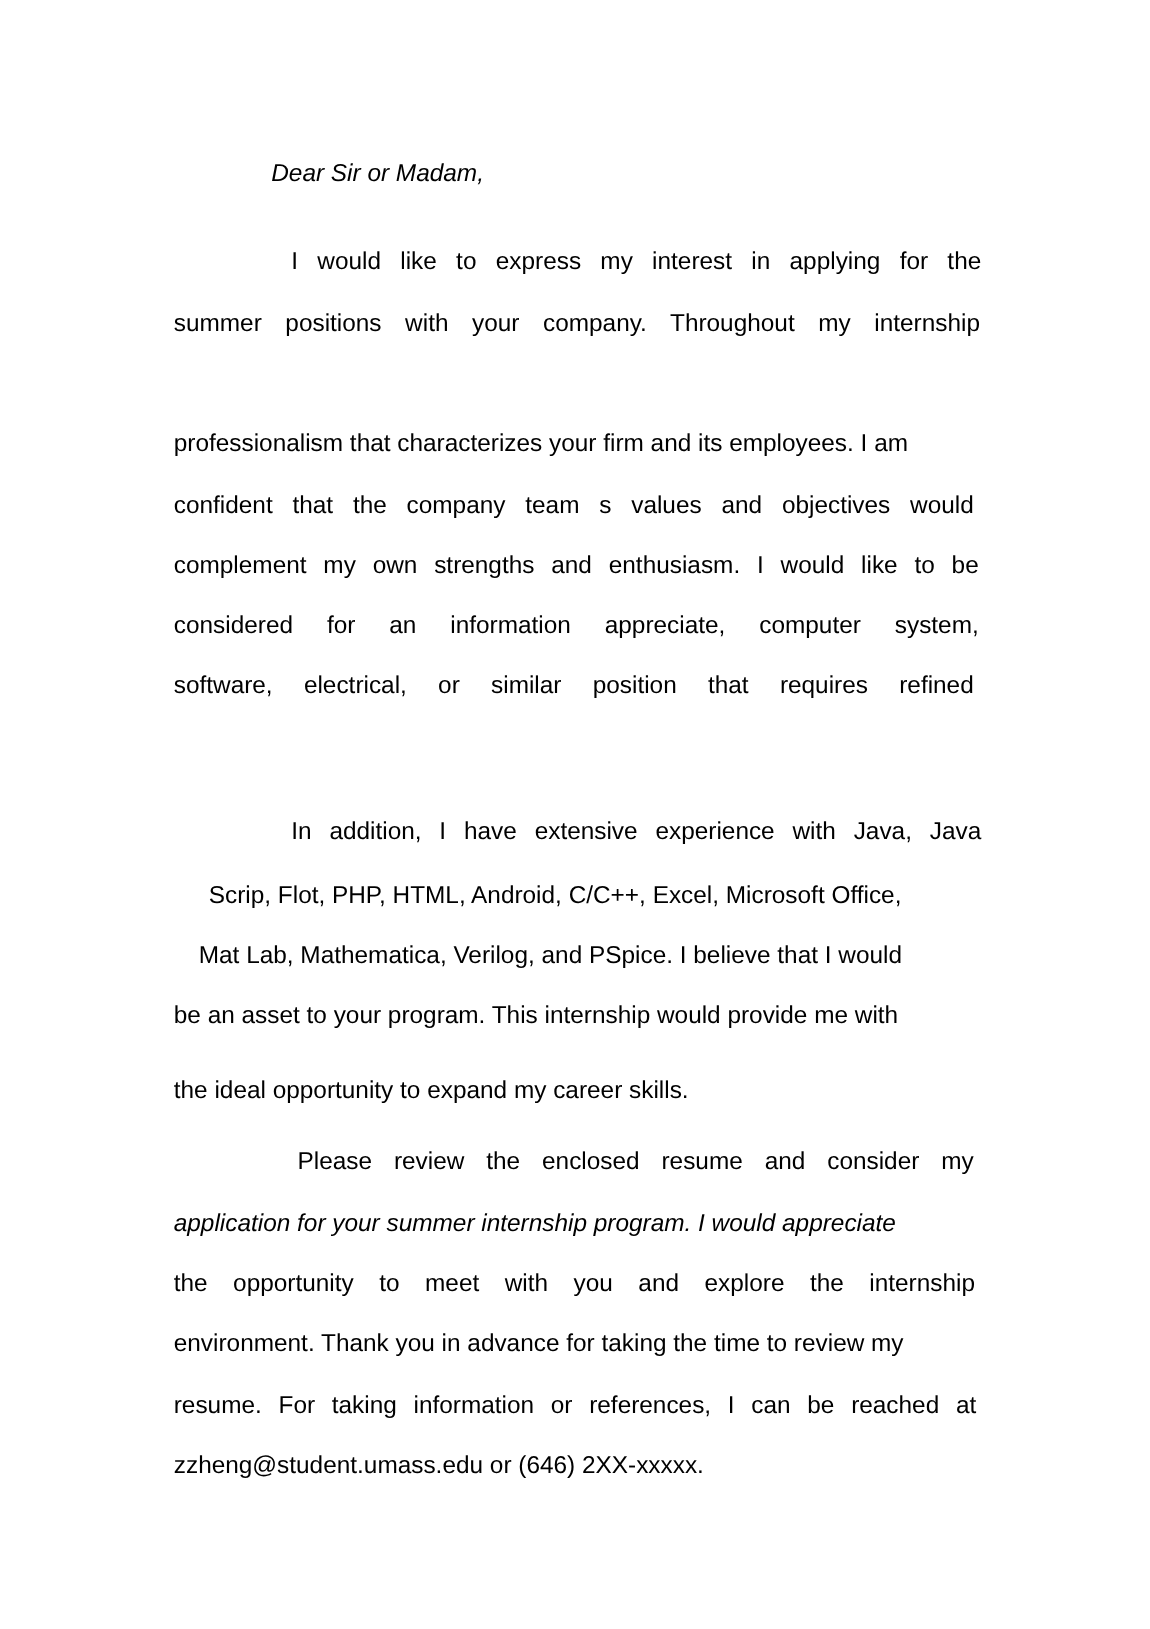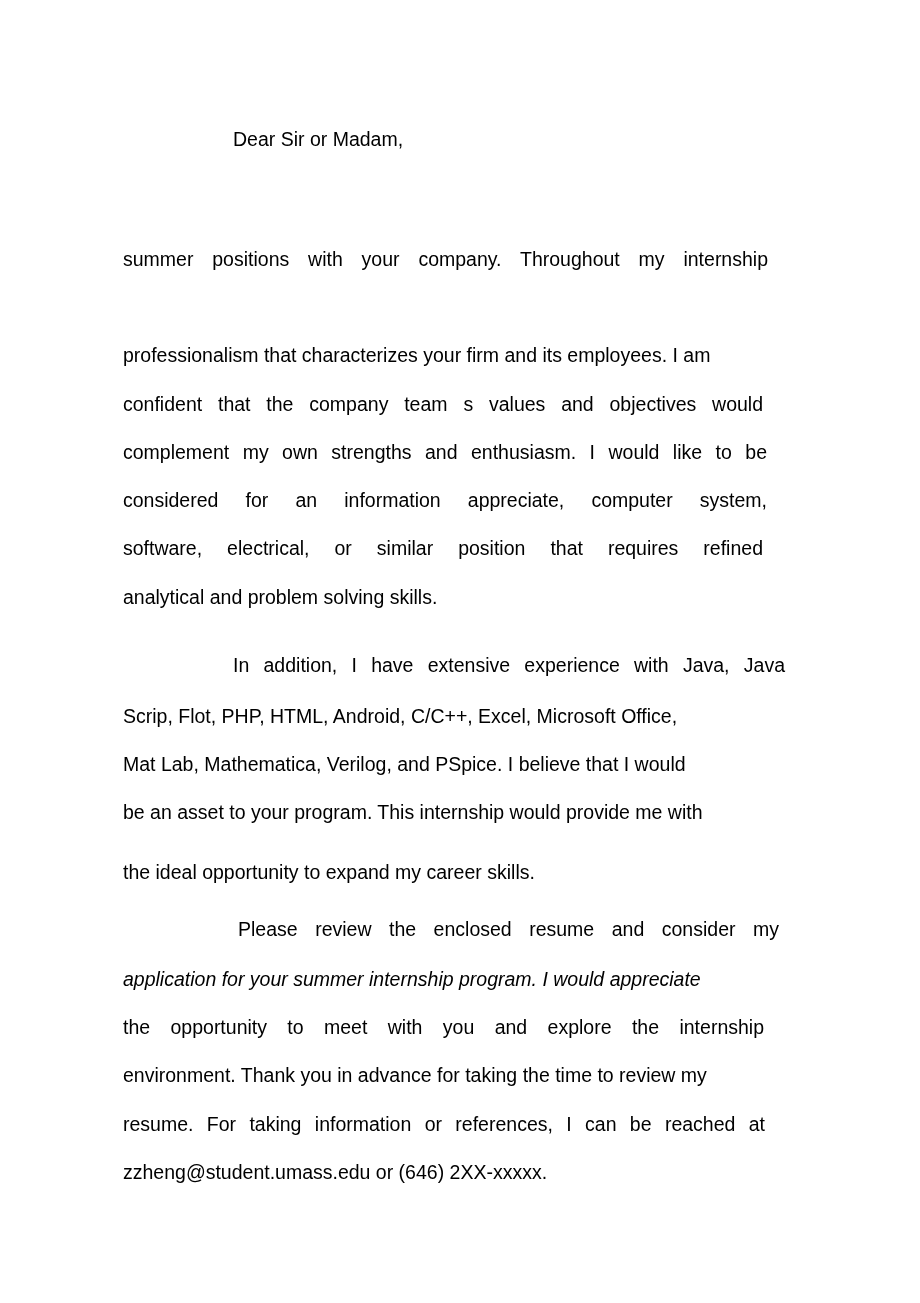--- a/index.html
+++ b/index.html
@@ -4,44 +4,44 @@
   <style>
     html, body { margin: 0; padding: 0; background: #ffffff; }
     body { width: 920px; height: 1303px; position: relative; overflow: hidden; }
     .page {
       position: absolute; left: 0; top: 0; width: 920px; height: 1303px;
       background: #ffffff; color: #000000;
       font-family: "Liberation Sans", sans-serif;
       font-size: 19.5px;
     }
     .line {
-      position: absolute; left: 123px; width: 645px;
+      position: absolute; left: 139px; width: 645px;
       white-space: nowrap; line-height: 24px; height: 24px;
     }
     .justify { text-align: justify; text-align-last: justify; white-space: normal; }
     .indent { left: 233px; width: 552px; }
     .indent2 { left: 238px; width: 541px; }
   </style>
 </head>
 <body>
 
 <div class="page">
-  <div class="line" style="left:233px; top:127px;">Dear Sir or Madam,</div>
+  <div class="line" style="left:217px; top:127px;font-style:italic;">Dear Sir or Madam,</div>
 
+  <div class="line justify indent" style="top:197px;">I would like to express my interest in applying for the</div>
   <div class="line justify" style="top:247px;">summer positions with your company. Throughout my internship</div>
   <div class="line justify" style="top:392px; width:640px;">confident that the company team s values and objectives would</div>
   <div class="line" style="top:343px;">professionalism that characterizes your firm and its employees. I am</div>
   <div class="line justify" style="top:440px; width:644px;">complement my own strengths and enthusiasm. I would like to be</div>
   <div class="line justify" style="top:488px; width:644px;">considered for an information appreciate, computer system,</div>
   <div class="line justify" style="top:536px; width:640px;">software, electrical, or similar position that requires refined</div>
-  <div class="line" style="top:585px;">analytical and problem solving skills.</div>
 
   <div class="line justify indent" style="top:653px;">In addition, I have extensive experience with Java, Java</div>
-  <div class="line" style="top:704px;">Scrip, Flot, PHP, HTML, Android, C/C++, Excel, Microsoft Office,</div>
-  <div class="line" style="top:752px;">Mat Lab, Mathematica, Verilog, and PSpice. I believe that I would</div>
+  <div class="line" style="top:704px;margin-left:28px;">Scrip, Flot, PHP, HTML, Android, C/C++, Excel, Microsoft Office,</div>
+  <div class="line" style="top:752px;margin-left:20px;">Mat Lab, Mathematica, Verilog, and PSpice. I believe that I would</div>
   <div class="line" style="top:800px;">be an asset to your program. This internship would provide me with</div>
   <div class="line" style="top:848px;margin-top:12px;">the ideal opportunity to expand my career skills.</div>
 
   <div class="line justify indent2" style="top:917px;">Please review the enclosed resume and consider my</div>
   <div class="line" style="top:967px;font-style:italic;">application for your summer internship program. I would appreciate</div>
   <div class="line justify" style="top:1015px; width:641px;">the opportunity to meet with you and explore the internship</div>
   <div class="line" style="top:1063px;">environment. Thank you in advance for taking the time to review my</div>
   <div class="line justify" style="top:1112px; width:642px;">resume. For taking information or references, I can be reached at</div>
   <div class="line" style="top:1160px;">zzheng@student.umass.edu or (646) 2XX-xxxxx.</div>
 </div>

